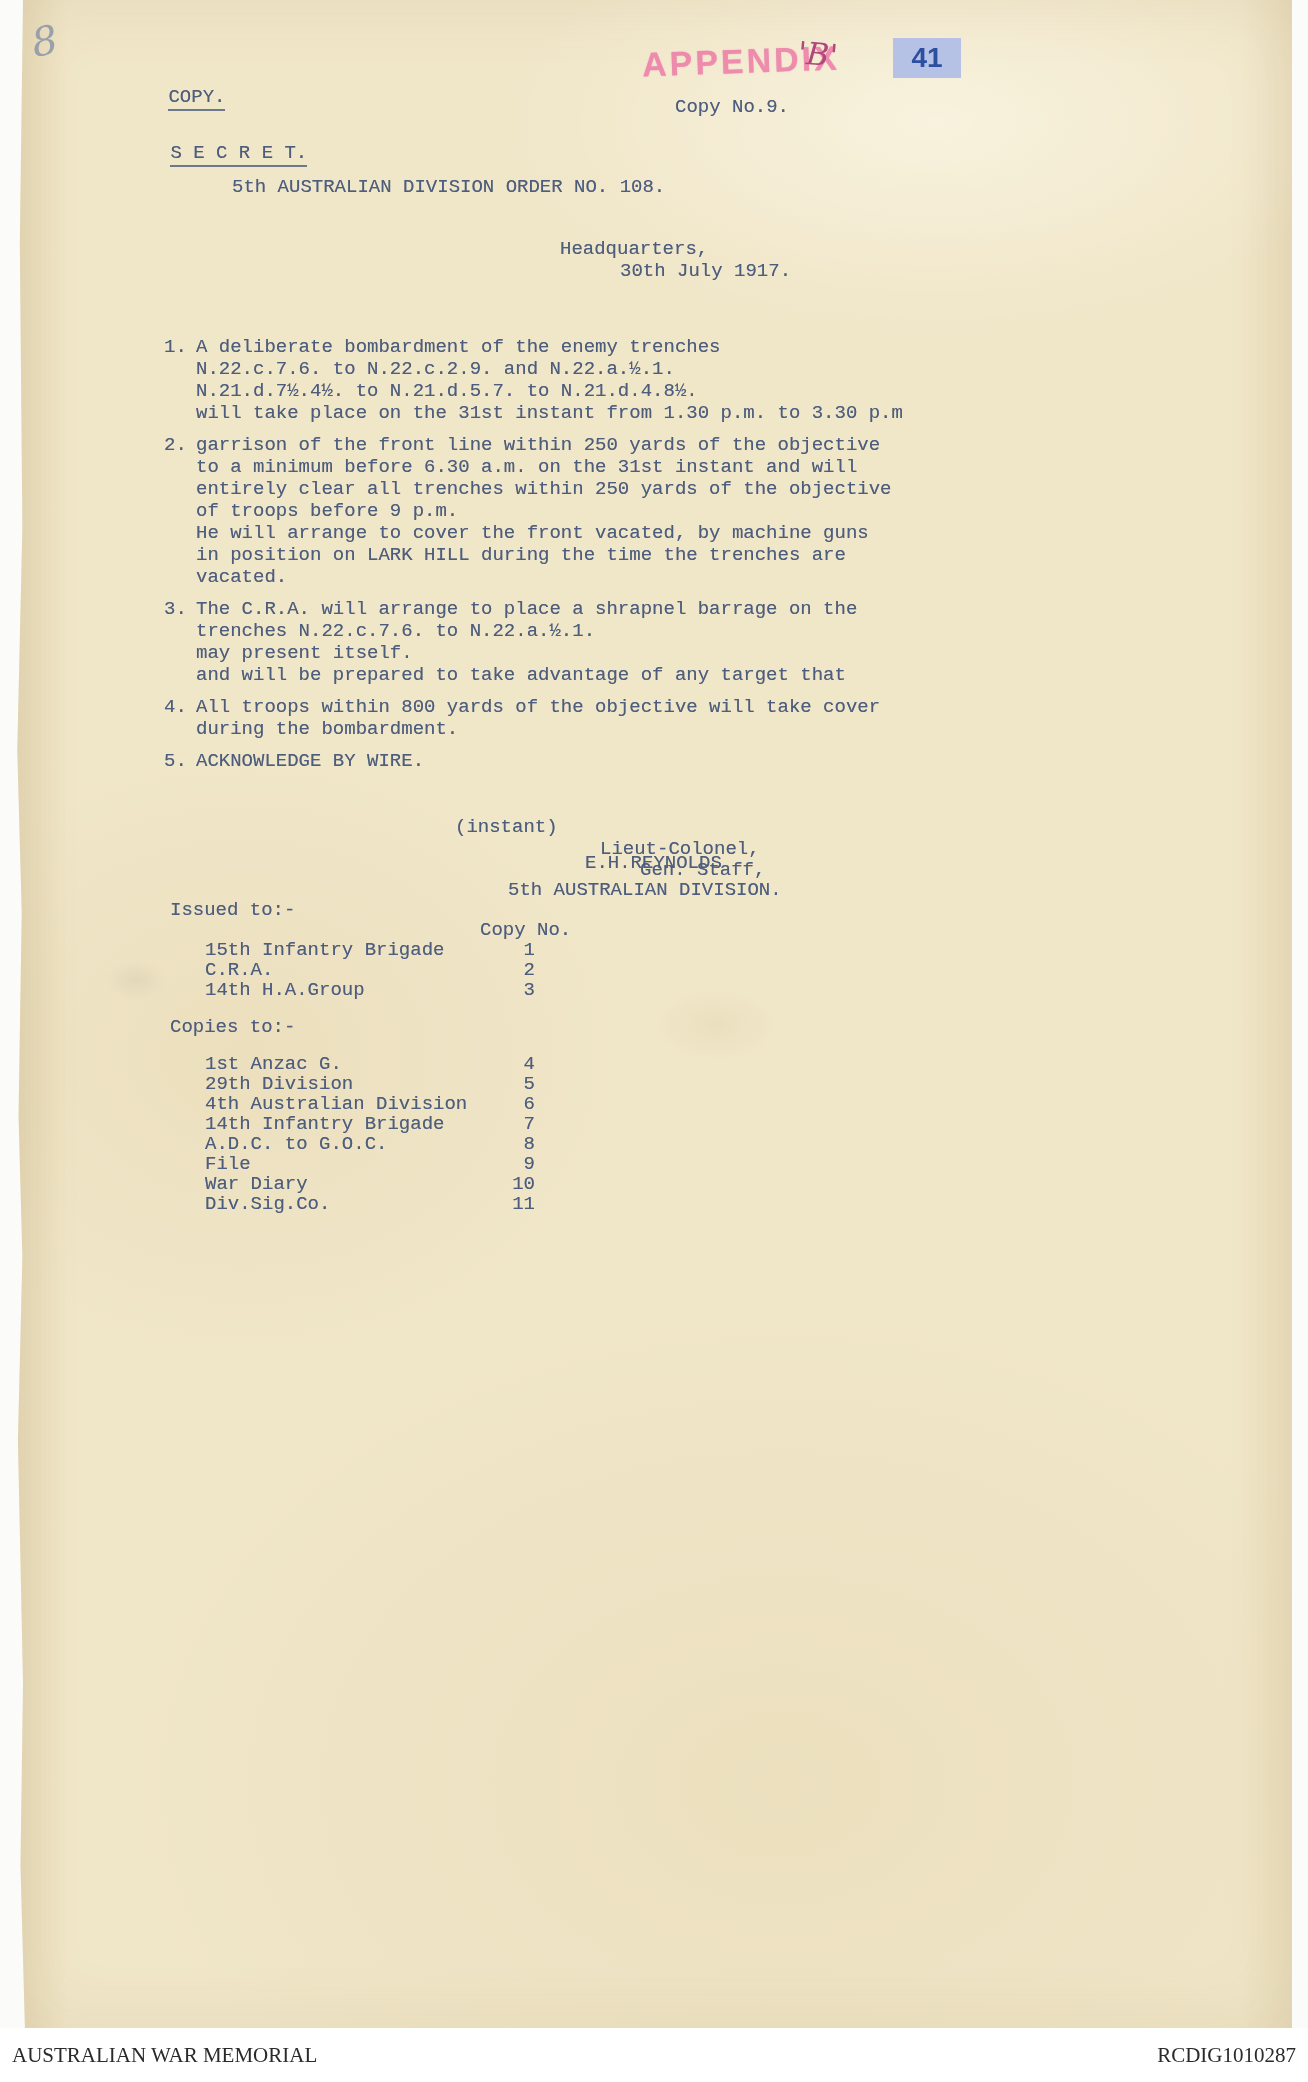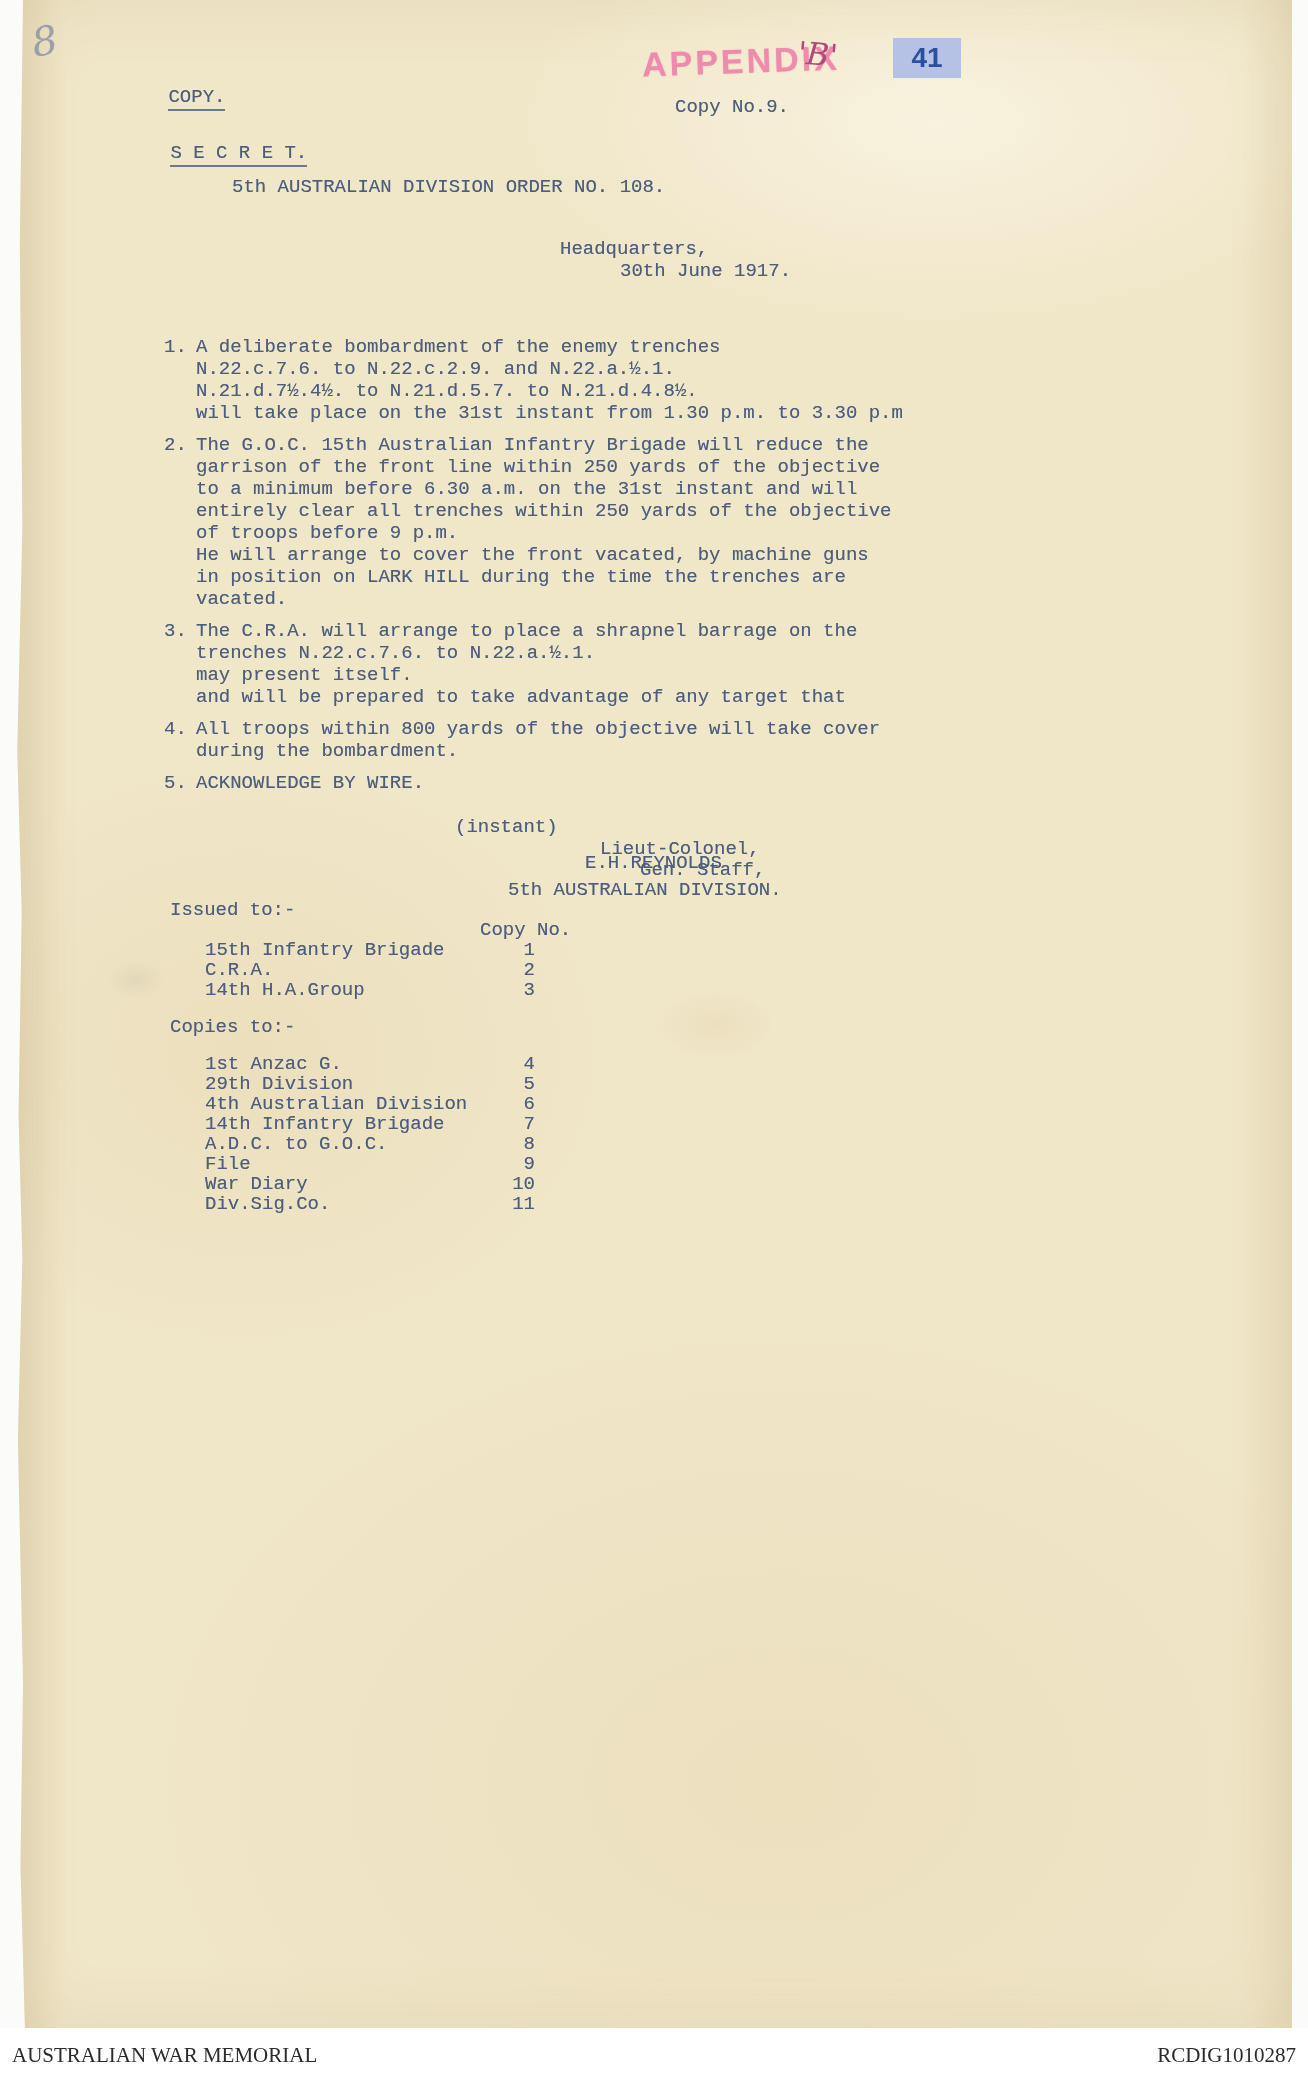--- a/index.html
+++ b/index.html
@@ -94,36 +94,35 @@
 
     <div class="type" style="left:84px; top:64px;">
       <span class="underline">COPY.</span>
     </div>
     <div class="type" style="left:659px; top:96px;">Copy No.9.</div>
     <div class="type" style="left:86px; top:120px;">
       <span class="underline">S E C R E T.</span>
     </div>
     <div class="type" style="left:216px; top:176px;">5th AUSTRALIAN DIVISION ORDER NO. 108.</div>
     <div class="type" style="left:544px; top:238px;">Headquarters,</div>
-    <div class="type" style="left:604px; top:260px;">30th June 1917.</div>
+    <div class="type" style="left:604px; top:260px;">30th July 1917.</div>
 
     <div class="body-text">
       <div class="para">
         <span class="pnum">1.</span>
         <div class="plines">
           <div class="tline">A deliberate bombardment of the enemy trenches</div>
           <div class="tline">N.22.c.7.6. to N.22.c.2.9. and N.22.a.½.1.</div>
           <div class="tline">N.21.d.7½.4½. to N.21.d.5.7. to N.21.d.4.8½.</div>
           <div class="tline">will take place on the 31st instant from 1.30 p.m. to 3.30 p.m</div>
         </div>
       </div>
       <div class="para">
         <span class="pnum">2.</span>
         <div class="plines">
-          <div class="tline">The G.O.C. 15th Australian Infantry Brigade will reduce the</div>
           <div class="tline">garrison of the front line within 250 yards of the objective</div>
           <div class="tline">to a minimum before 6.30 a.m. on the 31st instant and will</div>
           <div class="tline">entirely clear all trenches within 250 yards of the objective</div>
           <div class="tline">of troops before 9 p.m.</div>
           <div class="tline">He will arrange to cover the front vacated, by machine guns</div>
           <div class="tline">in position on LARK HILL during the time the trenches are</div>
           <div class="tline">vacated.</div>
         </div>
       </div>
       <div class="para">

